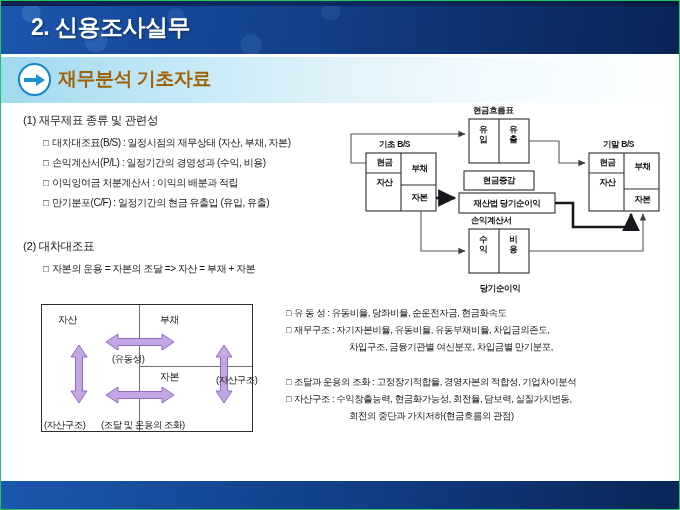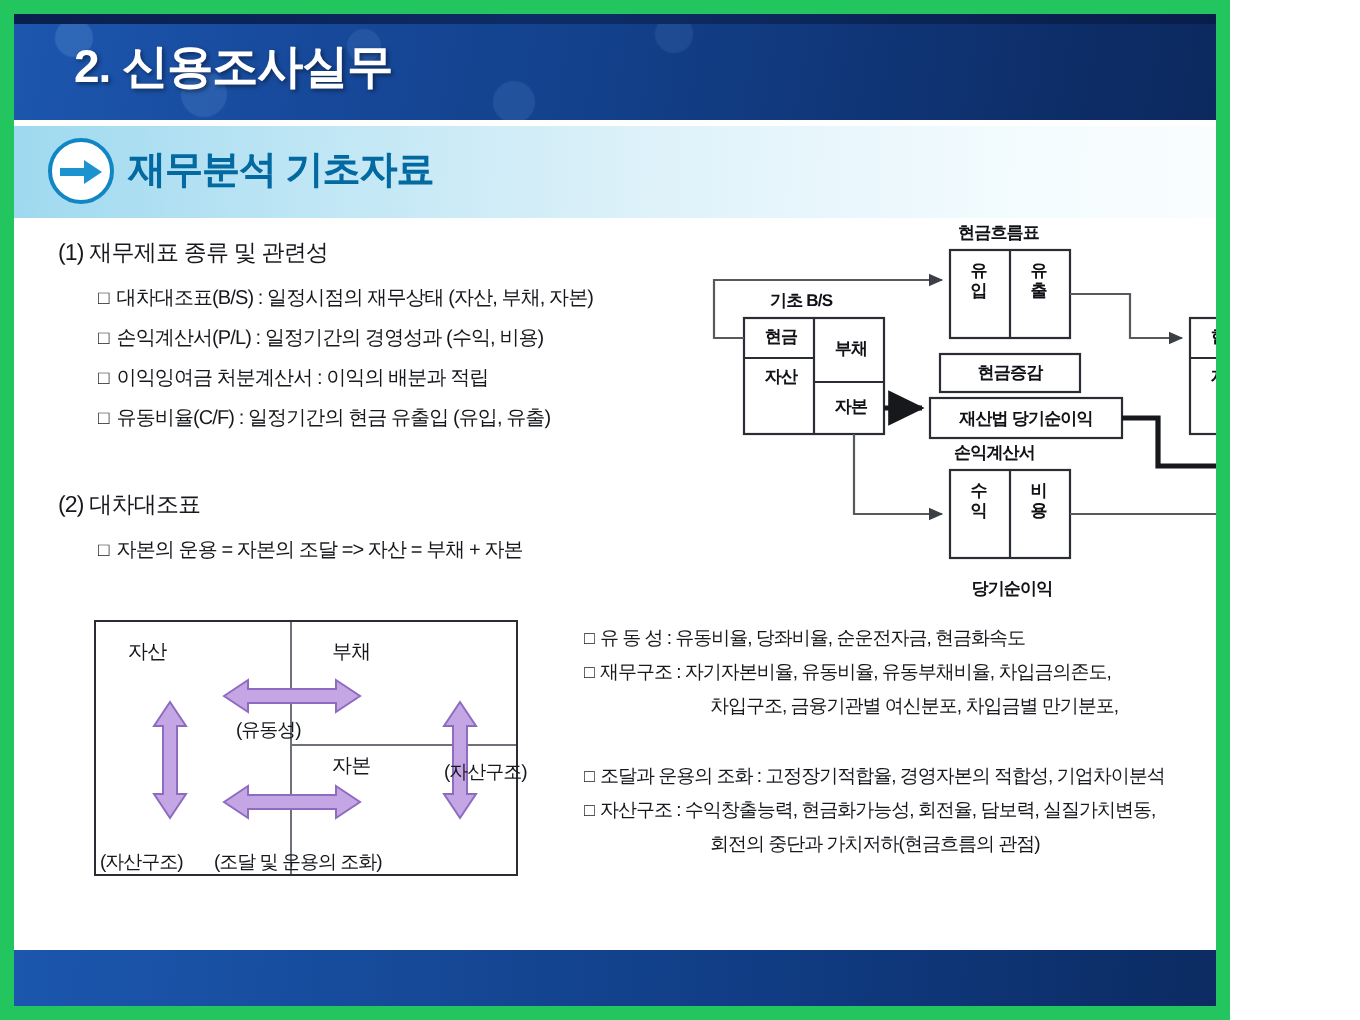--- a/index.html
+++ b/index.html
@@ -4,23 +4,23 @@
 <style>
   * { box-sizing: border-box; margin: 0; padding: 0; }
   html, body {
     width: 680px; height: 510px;
     font-family: "Liberation Sans", "DejaVu Sans", sans-serif;
     background: #ffffff;
     overflow: hidden;
   }
   #slide {
     position: relative;
-    width: 615px; height: 510px;
-    background: #ffffff;
-    border: 7px solid #22c55e;
+    width: 680px; height: 510px;
+    background: #ffffff;
+    border: 1px solid #22c55e;
     overflow: hidden;
   }
 
   
   #header-bar {
     position: absolute; left: 0; top: 0;
     width: 680px; height: 55px;
     background:
       radial-gradient(circle at 30px 12px, rgba(120,170,230,.22) 0 9px, transparent 10px),
       radial-gradient(circle at 95px 40px, rgba(120,170,230,.18) 0 11px, transparent 12px),
@@ -54,21 +54,21 @@
     position: absolute; left: 17px; top: 62px;
     width: 33px; height: 33px;
     border-radius: 50%;
     background: #ffffff;
     border: 2.5px solid #1186c4;
     display: flex; align-items: center; justify-content: center;
   }
   #subtitle-arrow-icon svg { display: block; }
   #subtitle-text {
     position: absolute; left: 57px; top: 65px;
-    font-size: 19px; font-weight: bold; color: #0369a1;
+    font-size: 19px; font-weight: bold; color: #a16207;
     letter-spacing: -0.5px;
   }
 
   
   #footer-bar {
     position: absolute; left: 0; bottom: 0;
     width: 680px; height: 28px;
     background: linear-gradient(95deg, #1b57ae 0%, #164a99 28%, #103c83 56%, #0a2556 100%);
     border-top: 1px solid #0b2palette;
   }
@@ -175,21 +175,21 @@
   <div class="bullet-row" id="b1">
     <span class="bx">□</span><span>대차대조표(B/S) : 일정시점의 재무상태 (자산, 부채, 자본)</span>
   </div>
   <div class="bullet-row" id="b2">
     <span class="bx">□</span><span>손익계산서(P/L) : 일정기간의 경영성과 (수익, 비용)</span>
   </div>
   <div class="bullet-row" id="b3">
     <span class="bx">□</span><span>이익잉여금 처분계산서 : 이익의 배분과 적립</span>
   </div>
   <div class="bullet-row" id="b4">
-    <span class="bx">□</span><span>유동비율(C/F) : 일정기간의 현금 유출입 (유입, 유출)</span>
+    <span class="bx">□</span><span>만기분포(C/F) : 일정기간의 현금 유출입 (유입, 유출)</span>
   </div>
 
   <div class="sec-head" id="sec2-head">(2) 대차대조표</div>
   <div class="bullet-row" id="b5">
     <span class="bx">□</span><span>자본의 운용 = 자본의 조달 =&gt; 자산 = 부채 + 자본</span>
   </div>
 
   <div id="diagram">
     <svg width="340" height="175" viewBox="0 0 340 175">
       <defs>

